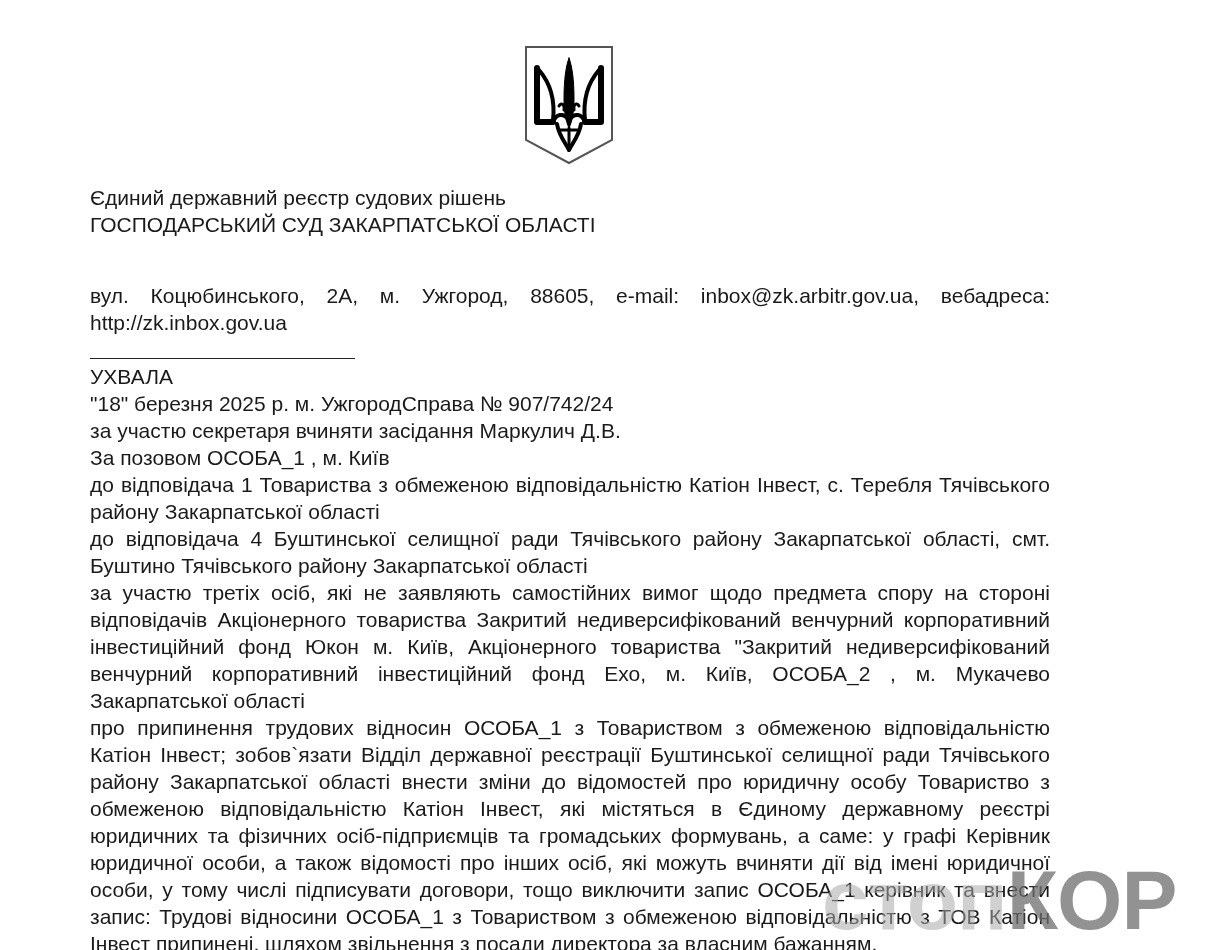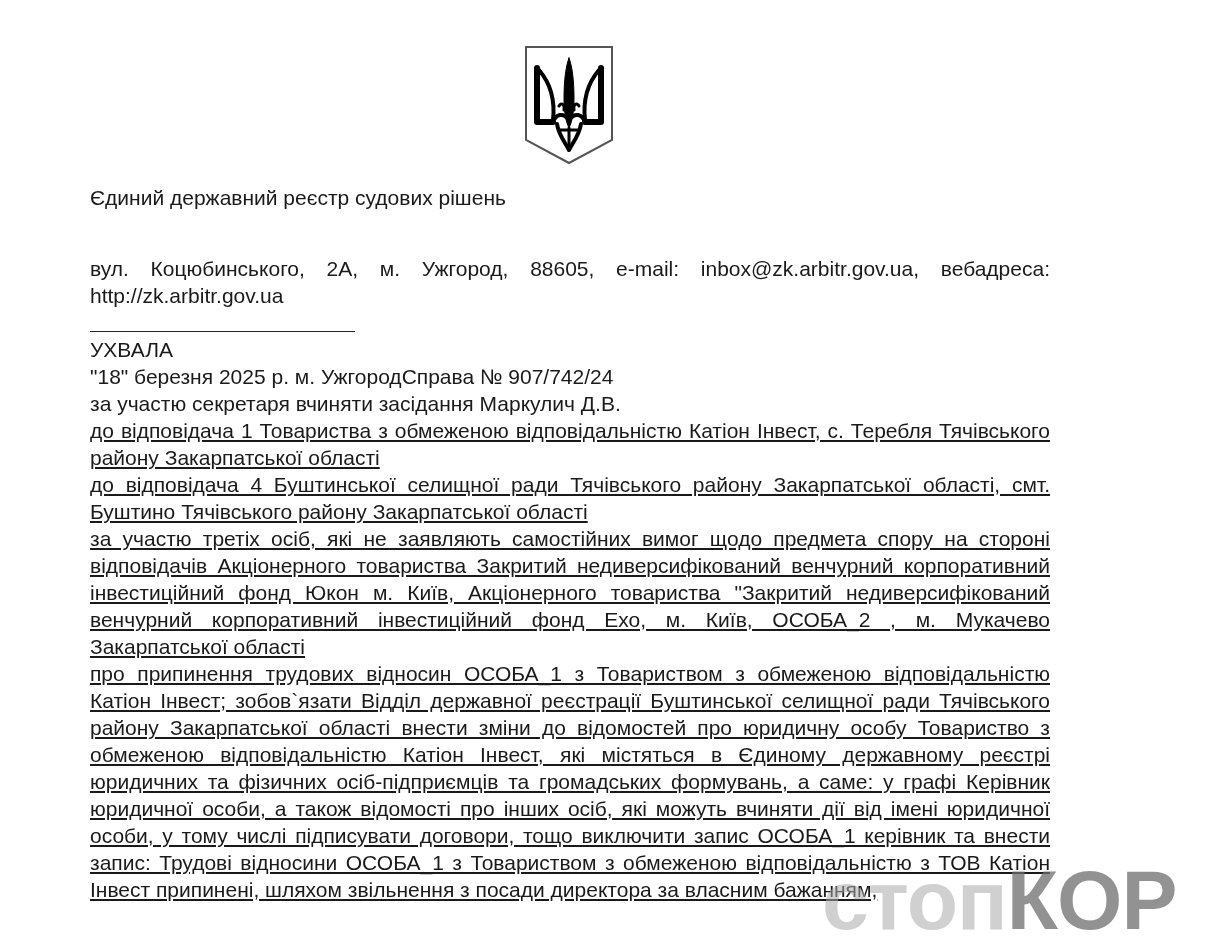--- a/index.html
+++ b/index.html
@@ -28,21 +28,20 @@
       top: 184px;
       width: 960px;
       font-size: 21px;
       line-height: 27px;
     }
     .line { display: block; white-space: nowrap; }
     .just {
       display: block;
       text-align: justify;
       text-align-last: left;
-      text-decoration: underline;
     }
     .just-full {
       display: block;
       text-align: justify;
       text-align-last: justify;
       margin-top: 44px;
     }
     .sep {
       display: block;
       width: 265px;
@@ -86,26 +85,28 @@
       <path d="M46 84 L46 106" stroke-width="3"></path>
       <path d="M36 86 H56" stroke-width="3"></path>
       <path d="M36 62 C38 58 42 60 41 66" stroke-width="3"></path>
       <path d="M56 62 C54 58 50 60 51 66" stroke-width="3"></path>
     </g>
   </svg>
 </div>
 
 <div class="doc">
   <span class="line">Єдиний державний реєстр судових рішень</span>
+  <span class="line">ГОСПОДАРСЬКИЙ СУД ЗАКАРПАТСЬКОЇ ОБЛАСТІ</span>
   <span class="just-full">вул. Коцюбинського, 2А, м. Ужгород, 88605, e-mail: inbox@zk.arbitr.gov.ua, вебадреса:</span>
-  <span class="line">http://zk.arbitr.gov.ua</span>
+  <span class="line">http://zk.inbox.gov.ua</span>
   <span class="sep"></span>
   <span class="line">УХВАЛА</span>
   <span class="line">"18" березня 2025 р. м. УжгородСправа № 907/742/24</span>
   <span class="line">за участю секретаря вчиняти засідання Маркулич Д.В.</span>
+  <span class="line">За позовом ОСОБА_1 , м. Київ</span>
   <span class="just">до відповідача 1 Товариства з обмеженою відповідальністю Катіон Інвест, с. Теребля Тячівського району Закарпатської області</span>
   <span class="just">до відповідача 4 Буштинської селищної ради Тячівського району Закарпатської області, смт. Буштино Тячівського району Закарпатської області</span>
   <span class="just">за участю третіх осіб, які не заявляють самостійних вимог щодо предмета спору на стороні відповідачів Акціонерного товариства Закритий недиверсифікований венчурний корпоративний інвестиційний фонд Юкон м. Київ, Акціонерного товариства "Закритий недиверсифікований венчурний корпоративний інвестиційний фонд Ехо, м. Київ, ОСОБА_2 , м. Мукачево Закарпатської області</span>
   <span class="just">про припинення трудових відносин ОСОБА_1 з Товариством з обмеженою відповідальністю Катіон Інвест; зобов`язати Відділ державної реєстрації Буштинської селищної ради Тячівського району Закарпатської області внести зміни до відомостей про юридичну особу Товариство з обмеженою відповідальністю Катіон Інвест, які містяться в Єдиному державному реєстрі юридичних та фізичних осіб-підприємців та громадських формувань, а саме: у графі Керівник юридичної особи, а також відомості про інших осіб, які можуть вчиняти дії від імені юридичної особи, у тому числі підписувати договори, тощо виключити запис ОСОБА_1 керівник та внести запис: Трудові відносини ОСОБА_1 з Товариством з обмеженою відповідальністю з ТОВ Катіон Інвест припинені, шляхом звільнення з посади директора за власним бажанням,</span>
 </div>
 
 <div class="watermark">
   <span class="wm-light">стоп</span><span class="wm-dark">КОР</span>
 </div>
 

